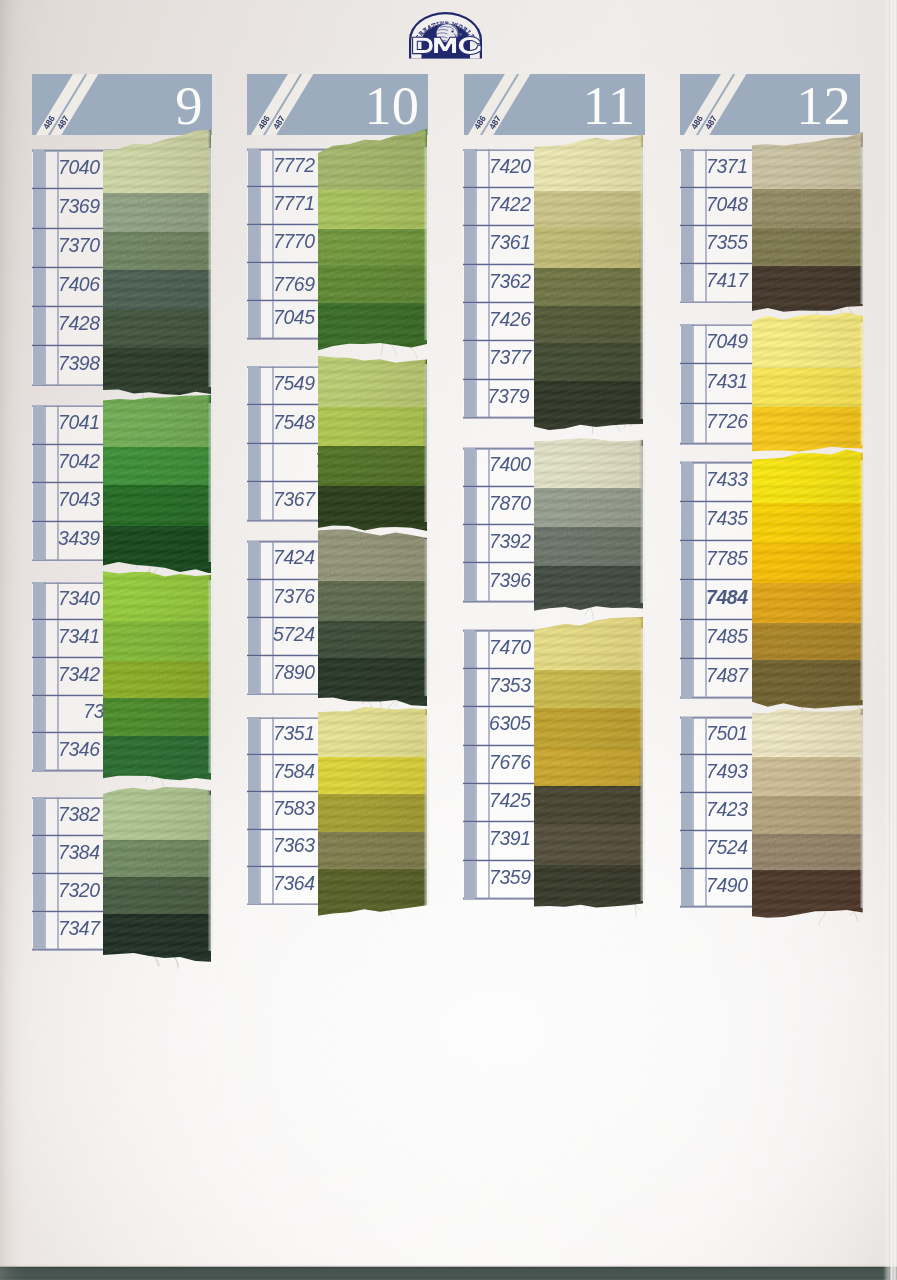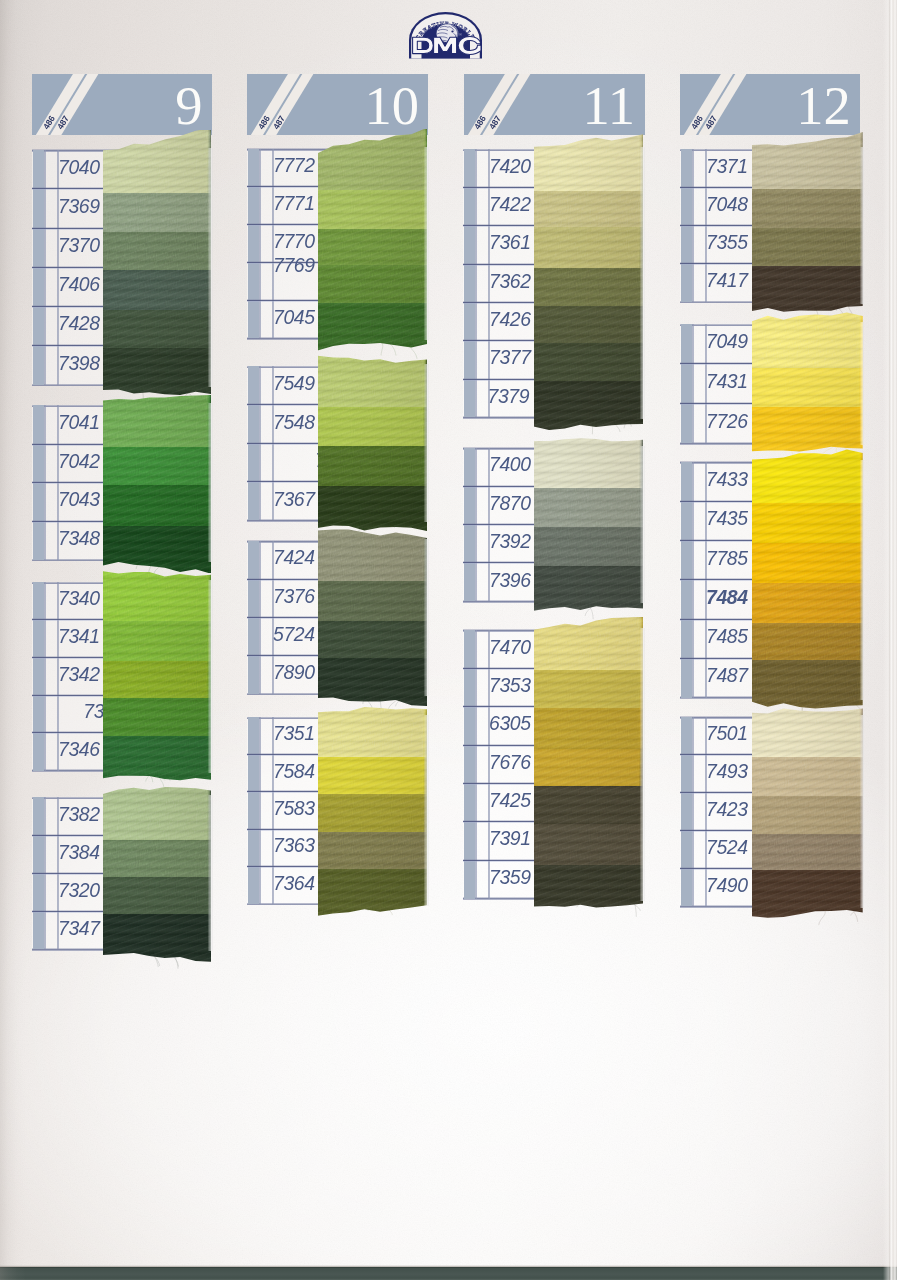--- a/index.html
+++ b/index.html
@@ -229,21 +229,21 @@
       </div>
       <div class="bluecol"></div>
       <div class="vline" style="left:12.1px;"></div>
       <div class="vline" style="left:25.3px;"></div>
       <div class="rowline" style="top:37.13px;"></div>
       <div class="rowline" style="top:75.75px;"></div>
       <div class="rowline" style="top:114.38px;"></div>
       <div class="code" style="left:26.5px;top:5.71px;width:40.5px;">7041</div>
       <div class="code" style="left:26.5px;top:44.34px;width:40.5px;">7042</div>
       <div class="code" style="left:26.5px;top:82.96px;width:40.5px;">7043</div>
-      <div class="code" style="left:26.5px;top:121.59px;width:40.5px;">7348</div>
+      <div class="code" style="left:26.5px;top:121.59px;width:40.5px;">3439</div>
     </div>
     <div class="yarn" style="left:103px;top:392.4px;width:108px;height:180.5px;">
       <svg class="yclipsvg" width="108" height="180.5" viewBox="0 0 108 180.5">
         <defs>
           <clipPath id="yclip0_1">
             <path d="M0 8 L15.4 6.6 L30.9 7.3 L46.3 5.2 L61.7 5.2 L77.1 3.7 L92.6 3 L108 2.7 L108 181.3 L92.6 176.9 L77.1 179.5 L61.7 175.3 L46.3 173.7 L30.9 172.4 L15.4 169.6 L0 173.1 Z"></path>
           </clipPath>
         </defs>
       </svg>
       <div class="yinner" style="clip-path:url(#yclip0_1);">
@@ -384,21 +384,21 @@
       <div class="bluecol"></div>
       <div class="vline" style="left:12.1px;"></div>
       <div class="vline" style="left:25.3px;"></div>
       <div class="rowline" style="top:36.42px;"></div>
       <div class="rowline" style="top:74.34px;"></div>
       <div class="rowline" style="top:112.26px;"></div>
       <div class="rowline" style="top:150.18px;"></div>
       <div class="code" style="left:26.5px;top:5.36px;width:40.0px;">7772</div>
       <div class="code" style="left:26.5px;top:43.28px;width:40.0px;">7771</div>
       <div class="code" style="left:26.5px;top:81.20px;width:40.0px;">7770</div>
-      <div class="code" style="left:26.5px;top:105px;width:24px;">7769</div>
+      <div class="code" style="left:26.5px;top:124px;width:24px;">7769</div>
       <div class="code" style="left:26.5px;top:157.04px;width:40.0px;">7045</div>
     </div>
     <div class="yarn" style="left:317.5px;top:128.9px;width:109.5px;height:229.6px;">
       <svg class="yclipsvg" width="109.5" height="229.6" viewBox="0 0 109.5 229.6">
         <defs>
           <clipPath id="yclip1_0">
             <path d="M0 24.3 L15.6 16.9 L31.3 15.4 L46.9 10.9 L62.6 11.6 L78.2 6.5 L93.9 5.3 L109.5 -1.1 L109.5 215 L93.9 218.5 L78.2 216.4 L62.6 214 L46.9 215.2 L31.3 214.9 L15.6 217.1 L0 221.7 Z"></path>
           </clipPath>
         </defs>
       </svg>

